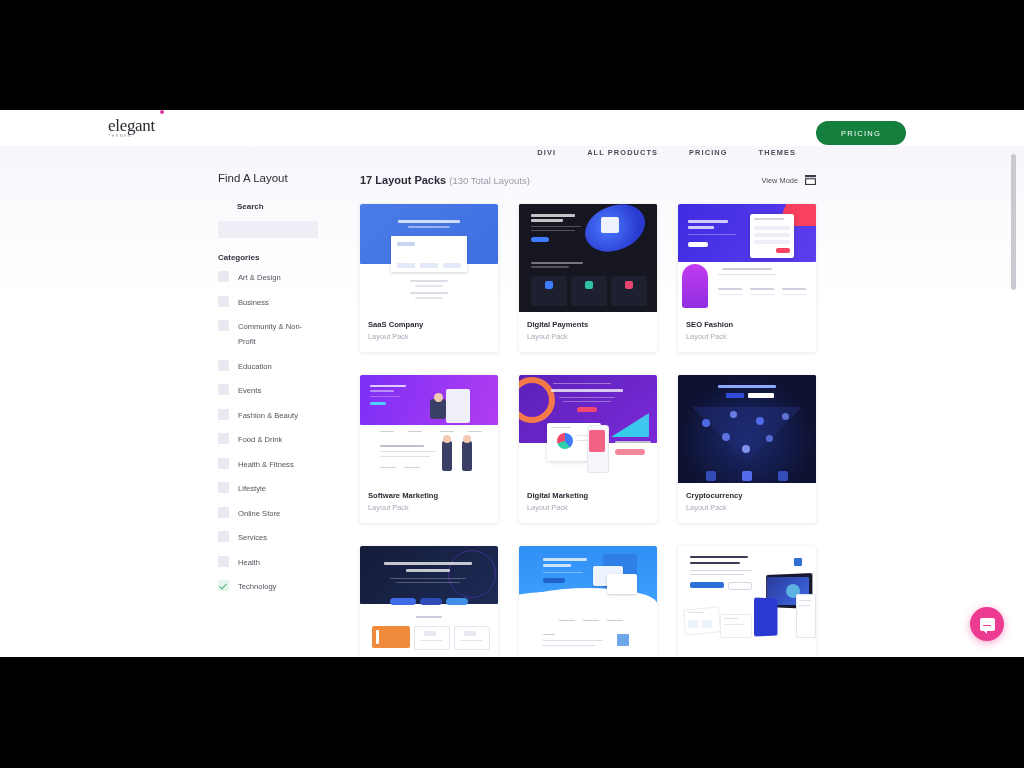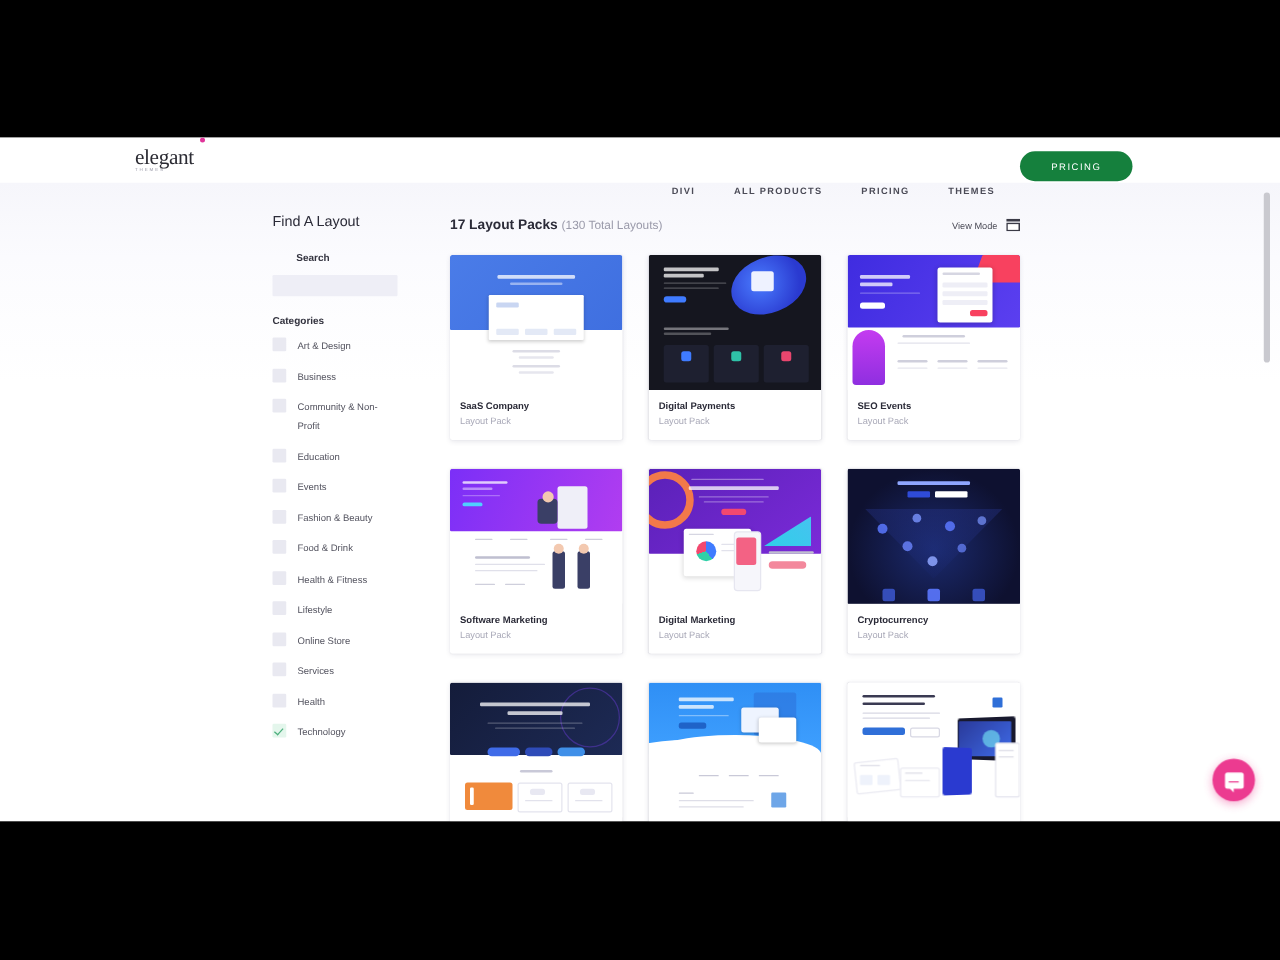--- a/index.html
+++ b/index.html
@@ -312,21 +312,21 @@
                   <div class="blk" style="left:40px;top:70px;width:58px;height:1.2px;background:#e2e2ec"></div>
                   <div class="blk" style="left:40px;top:84px;width:24px;height:1.6px;background:#cfcfdc"></div>
                   <div class="blk" style="left:72px;top:84px;width:24px;height:1.6px;background:#cfcfdc"></div>
                   <div class="blk" style="left:104px;top:84px;width:24px;height:1.6px;background:#cfcfdc"></div>
                   <div class="blk" style="left:40px;top:90px;width:24px;height:1px;background:#e6e6ee"></div>
                   <div class="blk" style="left:72px;top:90px;width:24px;height:1px;background:#e6e6ee"></div>
                   <div class="blk" style="left:104px;top:90px;width:24px;height:1px;background:#e6e6ee"></div>
                 </div>
               </div>
               <div class="card-meta">
-                <div class="card-title">SEO Events</div>
+                <div class="card-title">SEO Fashion</div>
                 <div class="card-sub">Layout Pack</div>
               </div>
             </div>
             <div class="card">
               <div class="thumb">
                 <div class="thumb-img" style="background:#fff">
                   <div class="blk" style="left:0;top:0;width:138px;height:50px;background:linear-gradient(110deg,#7b2ff7,#b13df0)"></div>
                   <div class="bar" style="left:10px;top:10px;width:36px;height:2px"></div>
                   <div class="bar" style="left:10px;top:15px;width:24px;height:1.6px;opacity:.6"></div>
                   <div class="bar" style="left:10px;top:21px;width:30px;height:1.2px;opacity:.4"></div>

